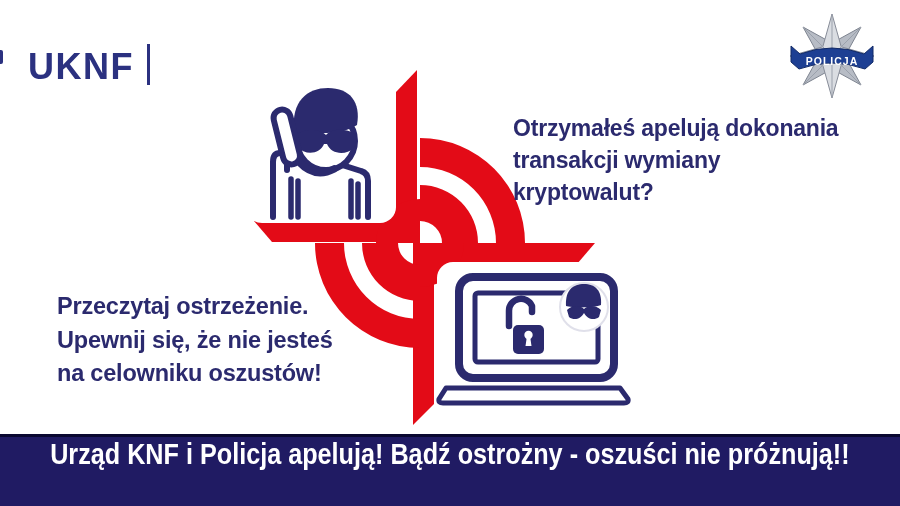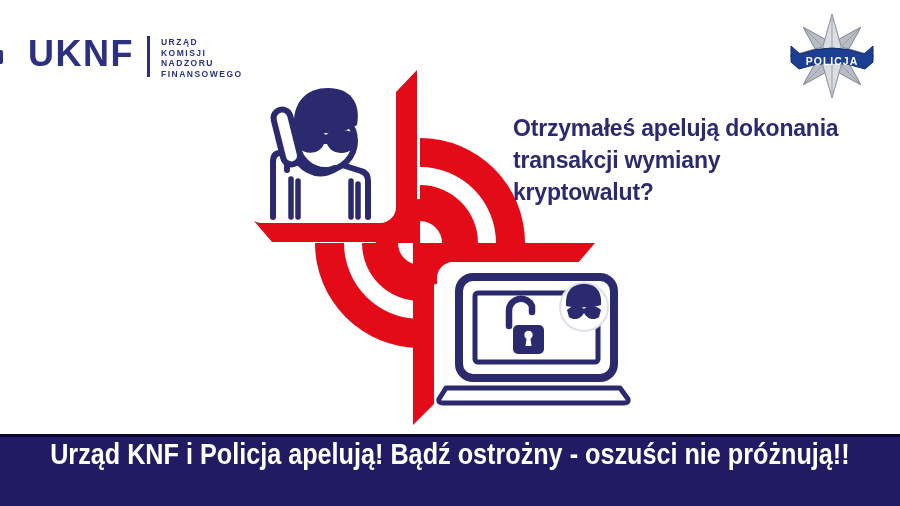--- a/index.html
+++ b/index.html
@@ -1,21 +1,21 @@
 <!DOCTYPE html>
 <html style="--red: #e30b17; --navy: #2b2a6e; --logo-navy: #2b3180; --banner-bg: #201b63; --banner-text: #ffffff; --badge-blue: #1d3f93; --badge-silver-light: #dadde2; --badge-silver-dark: #b7bcc5;"><head>
 <meta charset="utf-8">
 <style>
   html,body{margin:0;padding:0;background:#e9e9e9;}
   .stage{position:relative;width:900px;height:506px;background:#ffffff;overflow:hidden;
          font-family:"Liberation Sans",sans-serif;}
   .abs{position:absolute;}
   .prelines{white-space:pre-line;}
   
-  .uknf-logo{left:28px;top:36px;display:flex;align-items:flex-start;}
+  .uknf-logo{left:28px;top:44px;display:flex;align-items:flex-end;}
   .uknf-abbr{font-size:36px;font-weight:bold;letter-spacing:1.5px;color:var(--logo-navy);line-height:1;}
   .uknf-divider{width:3px;height:41px;background:var(--logo-navy);margin:0 11px 0 13px;}
   .uknf-org{font-size:8.5px;font-weight:bold;letter-spacing:1.5px;line-height:10.6px;
             color:var(--logo-navy);padding-top:1px;}
   
   .question-text{left:513px;top:112px;width:370px;font-size:23px;font-weight:bold;
                  line-height:32px;color:var(--navy);letter-spacing:-0.2px;}
   .warning-text{left:57px;top:290px;width:330px;font-size:23.5px;font-weight:bold;
                 line-height:33.5px;color:var(--navy);letter-spacing:-0.2px;}
   
@@ -85,28 +85,27 @@
       <polygon points="42,0 9.2,9.2 0,42 -9.2,9.2 -42,0 -9.2,-9.2 0,-42 9.2,-9.2" style="fill:var(--badge-silver-light)" stroke="#878c98" stroke-width="1"></polygon>
       <path d="M0,-42 L0,42 M-42,0 L42,0 M-29,-29 L29,29 M-29,29 L29,-29" stroke="#9ba1ac" stroke-width="1" fill="none"></path>
       <path d="M-41,-10 L-32,-2 Q0,-14 32,-2 L41,-10 L41,6 L33,13 Q0,1 -33,13 L-41,6 Z" style="fill:var(--badge-blue)" stroke="#122a66" stroke-width="1"></path>
       <text x="0" y="9" text-anchor="middle" class="badge-label">POLICJA</text>
     </g>
   </svg>
 
   <div class="abs uknf-logo">
     <span class="uknf-abbr">UKNF</span>
     <span class="uknf-divider"></span>
-    <span class="uknf-org prelines">URZĄD
-KOMISJI
-NADZORU
-FINANSOWEGO</span>
   </div>
 
   <div class="abs question-text prelines">Otrzymałeś apelują dokonania
 transakcji wymiany
 kryptowalut?</div>
 
+  <div class="abs warning-text prelines">Przeczytaj ostrzeżenie.
+Upewnij się, że nie jesteś
+na celowniku oszustów!</div>
 
   <div class="abs banner">
     <span class="banner-text">Urząd KNF i Policja apelują! Bądź ostrożny - oszuści nie próżnują!!</span>
   </div>
 
 </div>
 
 </body></html>

